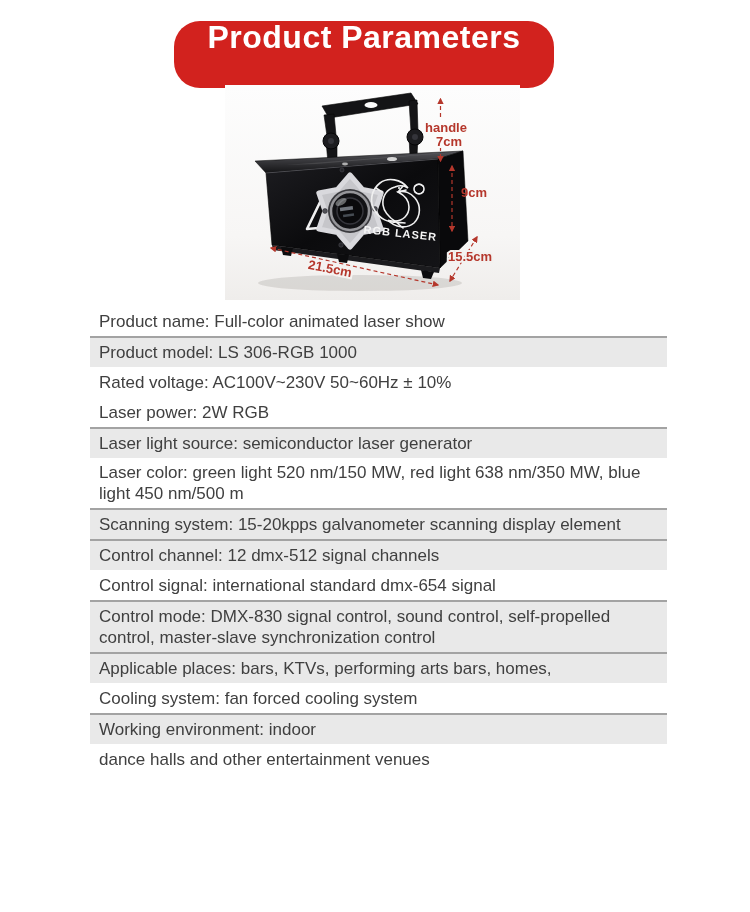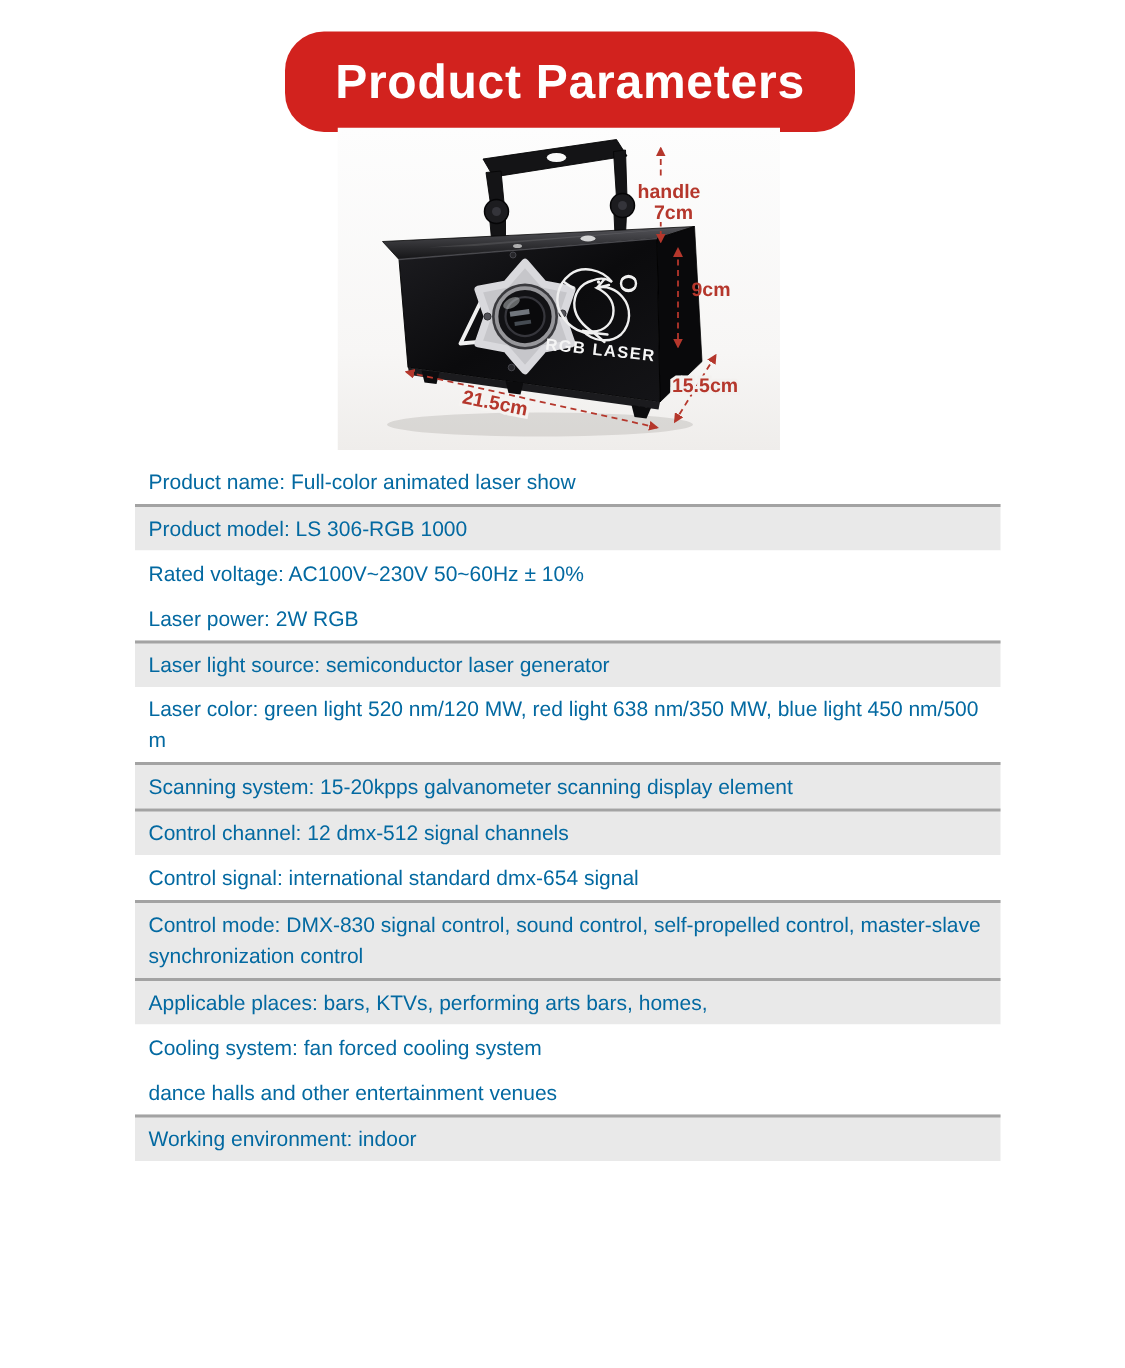--- a/index.html
+++ b/index.html
@@ -1,34 +1,34 @@
 <!DOCTYPE html>
 <html style="--accent: #d2221e; --shade: #e9e9e9; --rowline: #a3a3a3; --dim: #b5372c;"><head>
 <meta charset="utf-8">
 <style>
   html,body{margin:0;padding:0;background:#ffffff;}
   .page{
     position:relative;width:750px;height:912px;background:#ffffff;overflow:hidden;
     font-family:"Liberation Sans", sans-serif;
   }
   .title-pill{
-    position:absolute;left:190px;top:21px;width:380px;height:67px;
+    position:absolute;left:174px;top:21px;width:380px;height:67px;
     background:var(--accent,#d2221e);border-radius:26px;
-    display:flex;align-items:center;justify-content:center;
+    display:flex;justify-content:center;
   }
   .title-pill span{
     color:#ffffff;font-size:32px;font-weight:600;letter-spacing:.5px;line-height:1;
     padding-bottom:2px;
   }
   .photo{position:absolute;left:225px;top:85px;width:295px;height:215px;}
   .spec-table{position:absolute;left:90px;top:306px;width:577px;}
   .row{
     box-sizing:border-box;min-height:30px;padding:4px 9px;
     display:flex;align-items:center;
-    font-size:14px;line-height:21px;color:#0369a1;background:#ffffff;
+    font-size:17px;line-height:21px;color:#404040;background:#ffffff;
   }
   .row.shaded{
     background:var(--shade,#e9e9e9);
     border-top:2px solid var(--rowline,#a3a3a3);
   }
   svg text{font-family:"Liberation Sans", sans-serif;}
   .dim-label{font-size:13px;font-weight:bold;fill:var(--dim,#b5372c);}
   .brand-label{font-size:11px;font-weight:bold;fill:#f5f5f5;letter-spacing:1px;}
 </style>
 </head>
@@ -135,24 +135,24 @@
       <text x="105" y="188" text-anchor="middle" class="dim-label" transform="rotate(11 105 184)" style="paint-order:stroke;stroke:#f5f3f1;stroke-width:4">21.5cm</text>
     </svg>
   </div>
 
   <div class="spec-table">
       <div class="row">Product name: Full-color animated laser show</div>
       <div class="row shaded">Product model: LS 306-RGB 1000</div>
       <div class="row">Rated voltage: AC100V~230V 50~60Hz ± 10%</div>
       <div class="row">Laser power: 2W RGB</div>
       <div class="row shaded">Laser light source: semiconductor laser generator</div>
-      <div class="row">Laser color: green light 520 nm/120 MW, red light 638 nm/350 MW, blue light 450 nm/500 m</div>
+      <div class="row">Laser color: green light 520 nm/150 MW, red light 638 nm/350 MW, blue light 450 nm/500 m</div>
       <div class="row shaded">Scanning system: 15-20kpps galvanometer scanning display element</div>
       <div class="row shaded">Control channel: 12 dmx-512 signal channels</div>
       <div class="row">Control signal: international standard dmx-654 signal</div>
       <div class="row shaded">Control mode: DMX-830 signal control, sound control, self-propelled control, master-slave synchronization control</div>
       <div class="row shaded">Applicable places: bars, KTVs, performing arts bars, homes,</div>
       <div class="row">Cooling system: fan forced cooling system</div>
+      <div class="row shaded">Working environment: indoor</div>
       <div class="row">dance halls and other entertainment venues</div>
-      <div class="row shaded">Working environment: indoor</div>
     </div>
 
 </div>
 
 </body></html>

